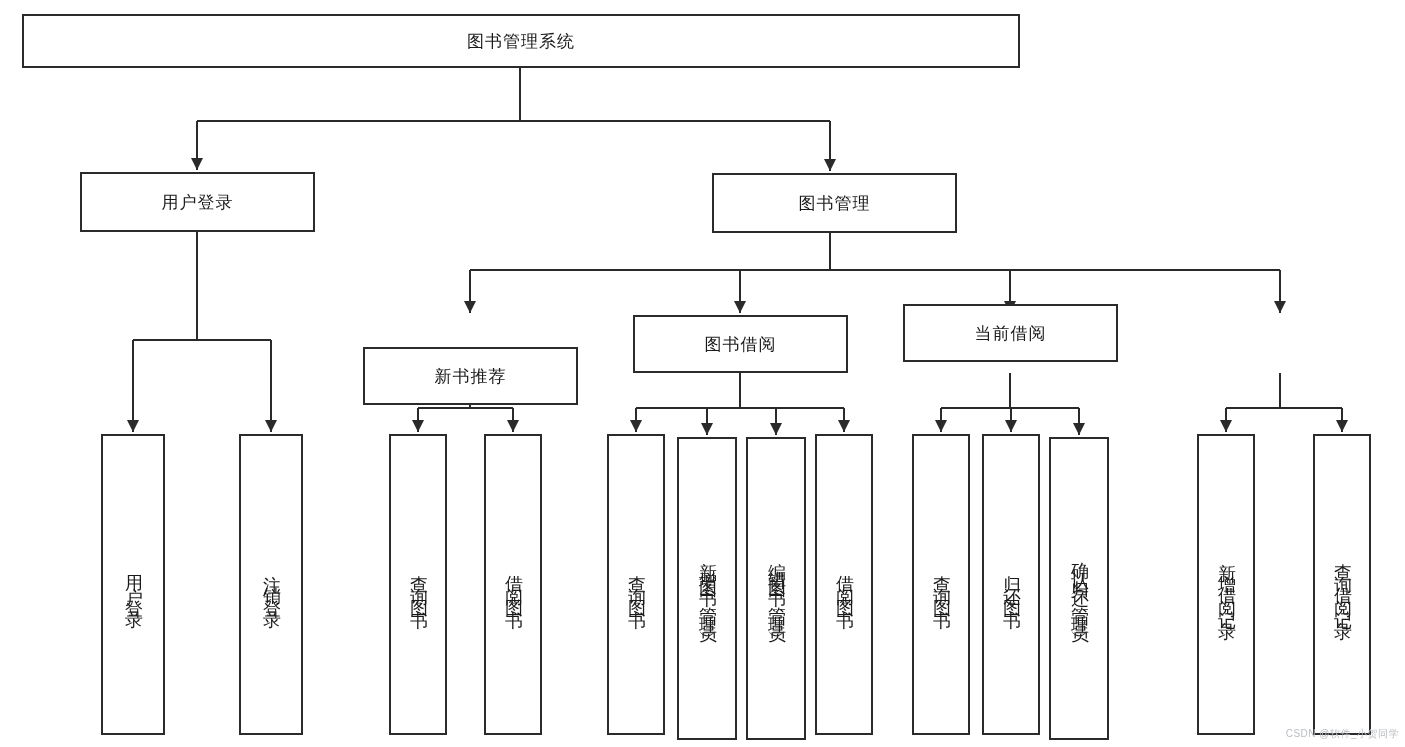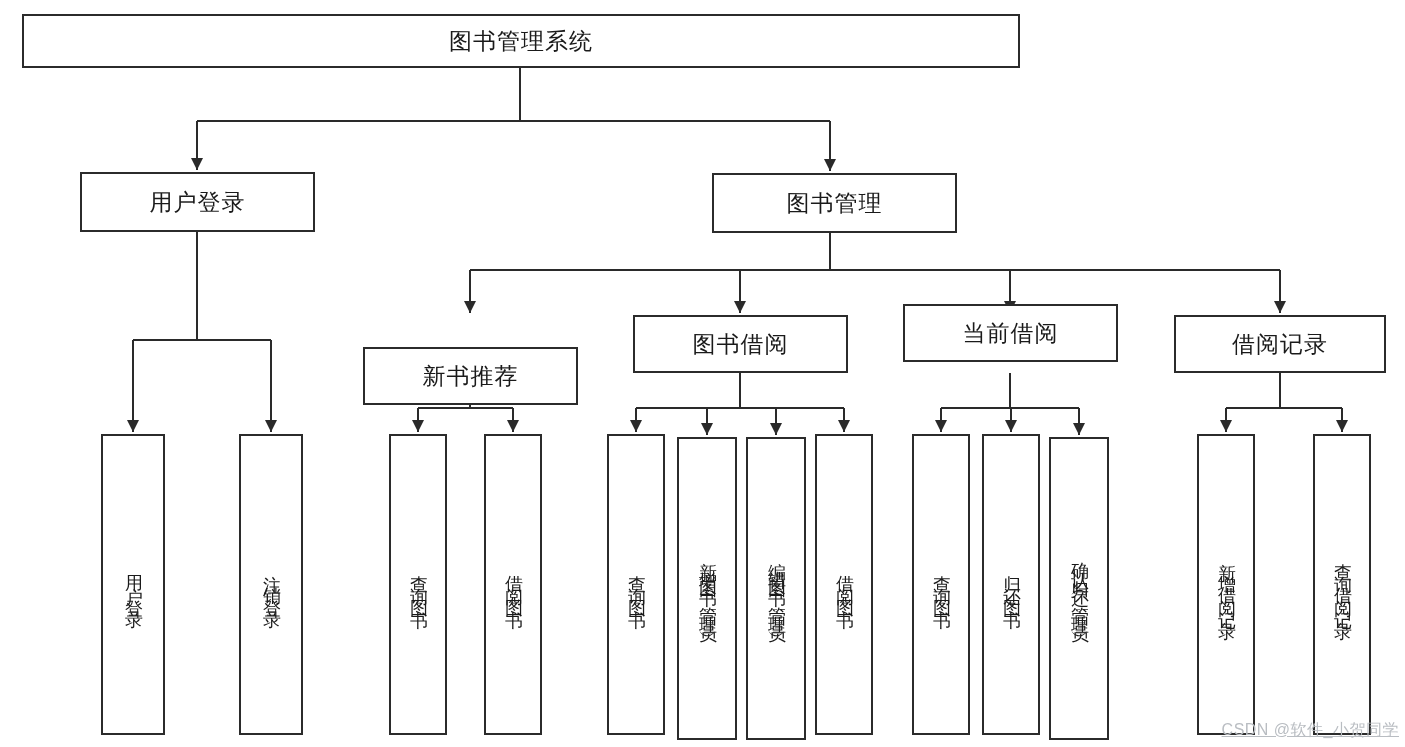--- a/index.html
+++ b/index.html
@@ -24,38 +24,37 @@
   .node {
     position: absolute;
     border: 2px solid #2b2b2b;
     background: #ffffff;
     display: flex;
     align-items: center;
     justify-content: center;
     color: #1a1a1a;
   }
   .hbox {
-    font-size: 23px;
+    font-size: 17px;
     letter-spacing: 1px;
   }
   .vbox .vtext {
     writing-mode: vertical-lr;
     font-size: 18px;
     letter-spacing: 12px;
     line-height: 1.1;
     white-space: nowrap;
   }
   .watermark {
     position: absolute;
     right: 6px;
     bottom: 6px;
-    font-size: 16px;
+    font-size: 10px;
     color: #b9bdc2;
     letter-spacing: 0.5px;
-    text-decoration: underline;
   }
 </style>
 </head>
 <body>
 
 <div class="canvas">
 
   <svg class="connectors" width="1405" height="747" viewBox="0 0 1405 747" xmlns="http://www.w3.org/2000/svg">
     <defs>
       <marker id="arrow" viewBox="0 0 10 10" refX="10" refY="5" markerWidth="14" markerHeight="12" markerUnits="userSpaceOnUse" orient="auto">
@@ -107,21 +106,20 @@
   </svg>
 
   <div class="node hbox" style="left:22px; top:14px; width:998px; height:54px;">图书管理系统</div>
 
   <div class="node hbox" style="left:80px; top:172px; width:235px; height:60px;">用户登录</div>
   <div class="node hbox" style="left:712px; top:173px; width:245px; height:60px;">图书管理</div>
 
   <div class="node hbox" style="left:363px; top:315px; width:215px; height:58px;margin-top:32px;">新书推荐</div>
   <div class="node hbox" style="left:633px; top:315px; width:215px; height:58px;font-family:Liberation Serif, serif;">图书借阅</div>
   <div class="node hbox" style="left:903px; top:304px; width:215px; height:58px;">当前借阅</div>
-  <div class="node hbox" style="left:1174px; top:315px; width:212px; height:58px;">借阅记录</div>
 
   <div class="node vbox" style="left:101px; top:434px; width:64px; height:301px;">
     <span class="vtext">用户登录</span>
   </div>
   <div class="node vbox" style="left:239px; top:434px; width:64px; height:301px;">
     <span class="vtext">注销登录</span>
   </div>
 
   <div class="node vbox" style="left:389px; top:434px; width:58px; height:301px;">
     <span class="vtext">查询图书</span>

